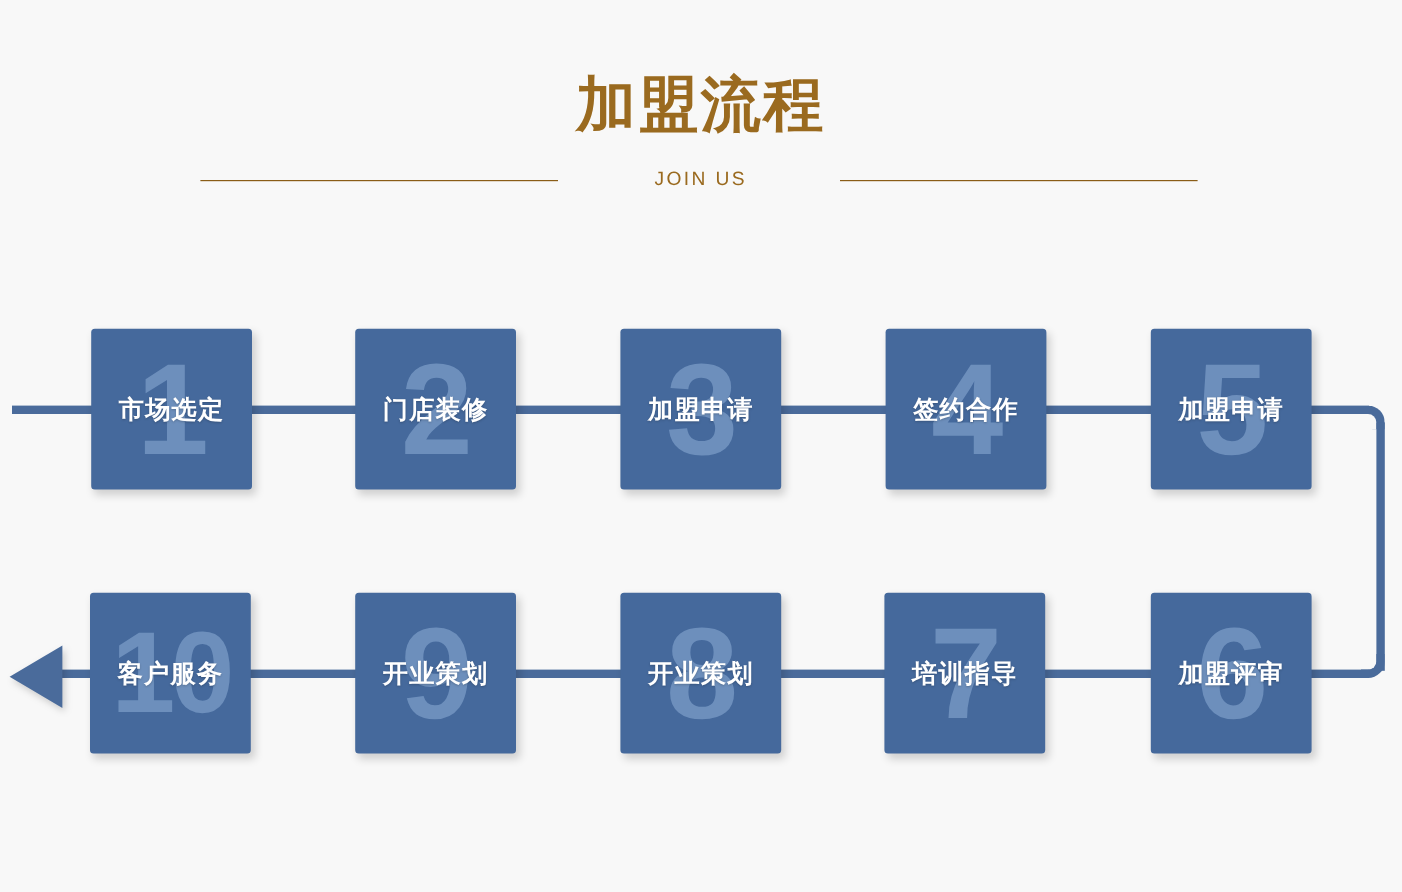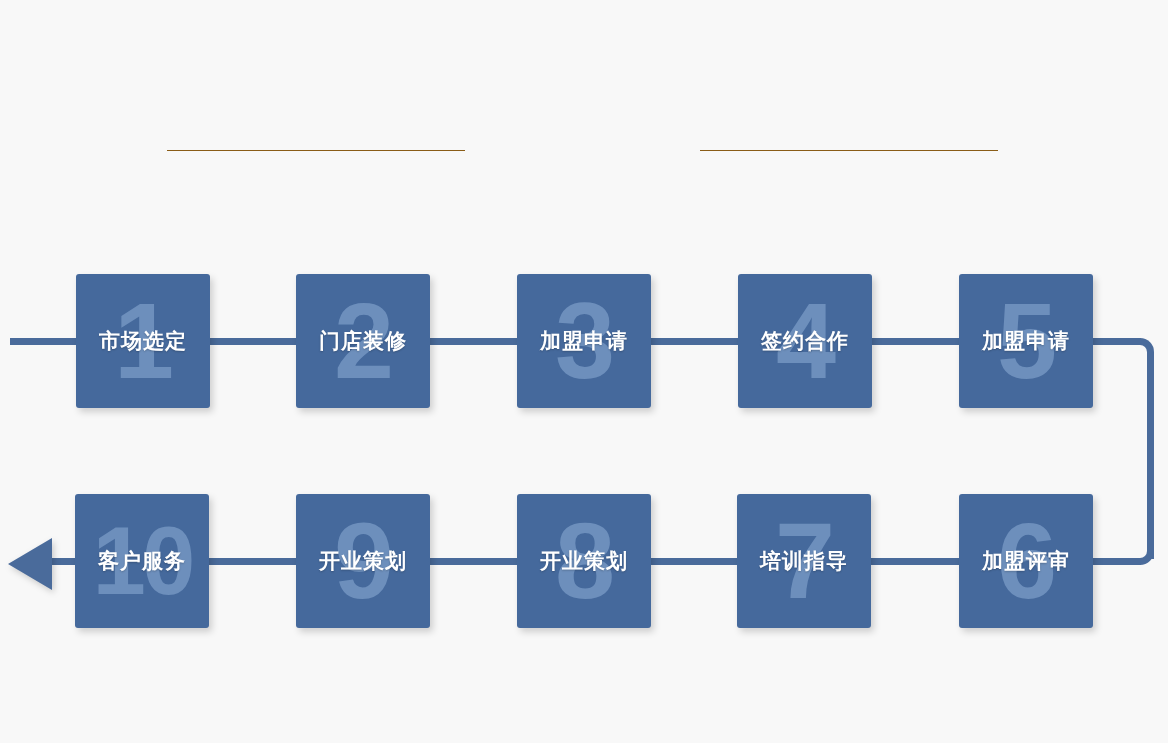--- a/index.html
+++ b/index.html
@@ -146,22 +146,24 @@
     color: #ffffff;
     letter-spacing: 1px;
     text-shadow: 0 1px 2px rgba(0,0,0,0.22);
     text-align: center;
   }
 </style>
 </head>
 <body>
 
 <div id="header">
+  <div id="page-title">加盟流程</div>
   <div id="title-rule-left" class="title-rule"></div>
   <div id="title-rule-right" class="title-rule"></div>
+  <div id="subtitle">JOIN US</div>
 </div>
 
 <div id="flow">
 
   <div class="conn conn-h" style="left:10px; top:338px; width:72px;"></div>
   <div class="conn conn-h" style="left:204px; top:338px; width:98px;"></div>
   <div class="conn conn-h" style="left:424px; top:338px; width:100px;"></div>
   <div class="conn conn-h" style="left:645px; top:338px; width:98px;"></div>
   <div class="conn conn-h" style="left:866px; top:338px; width:100px;"></div>
 

